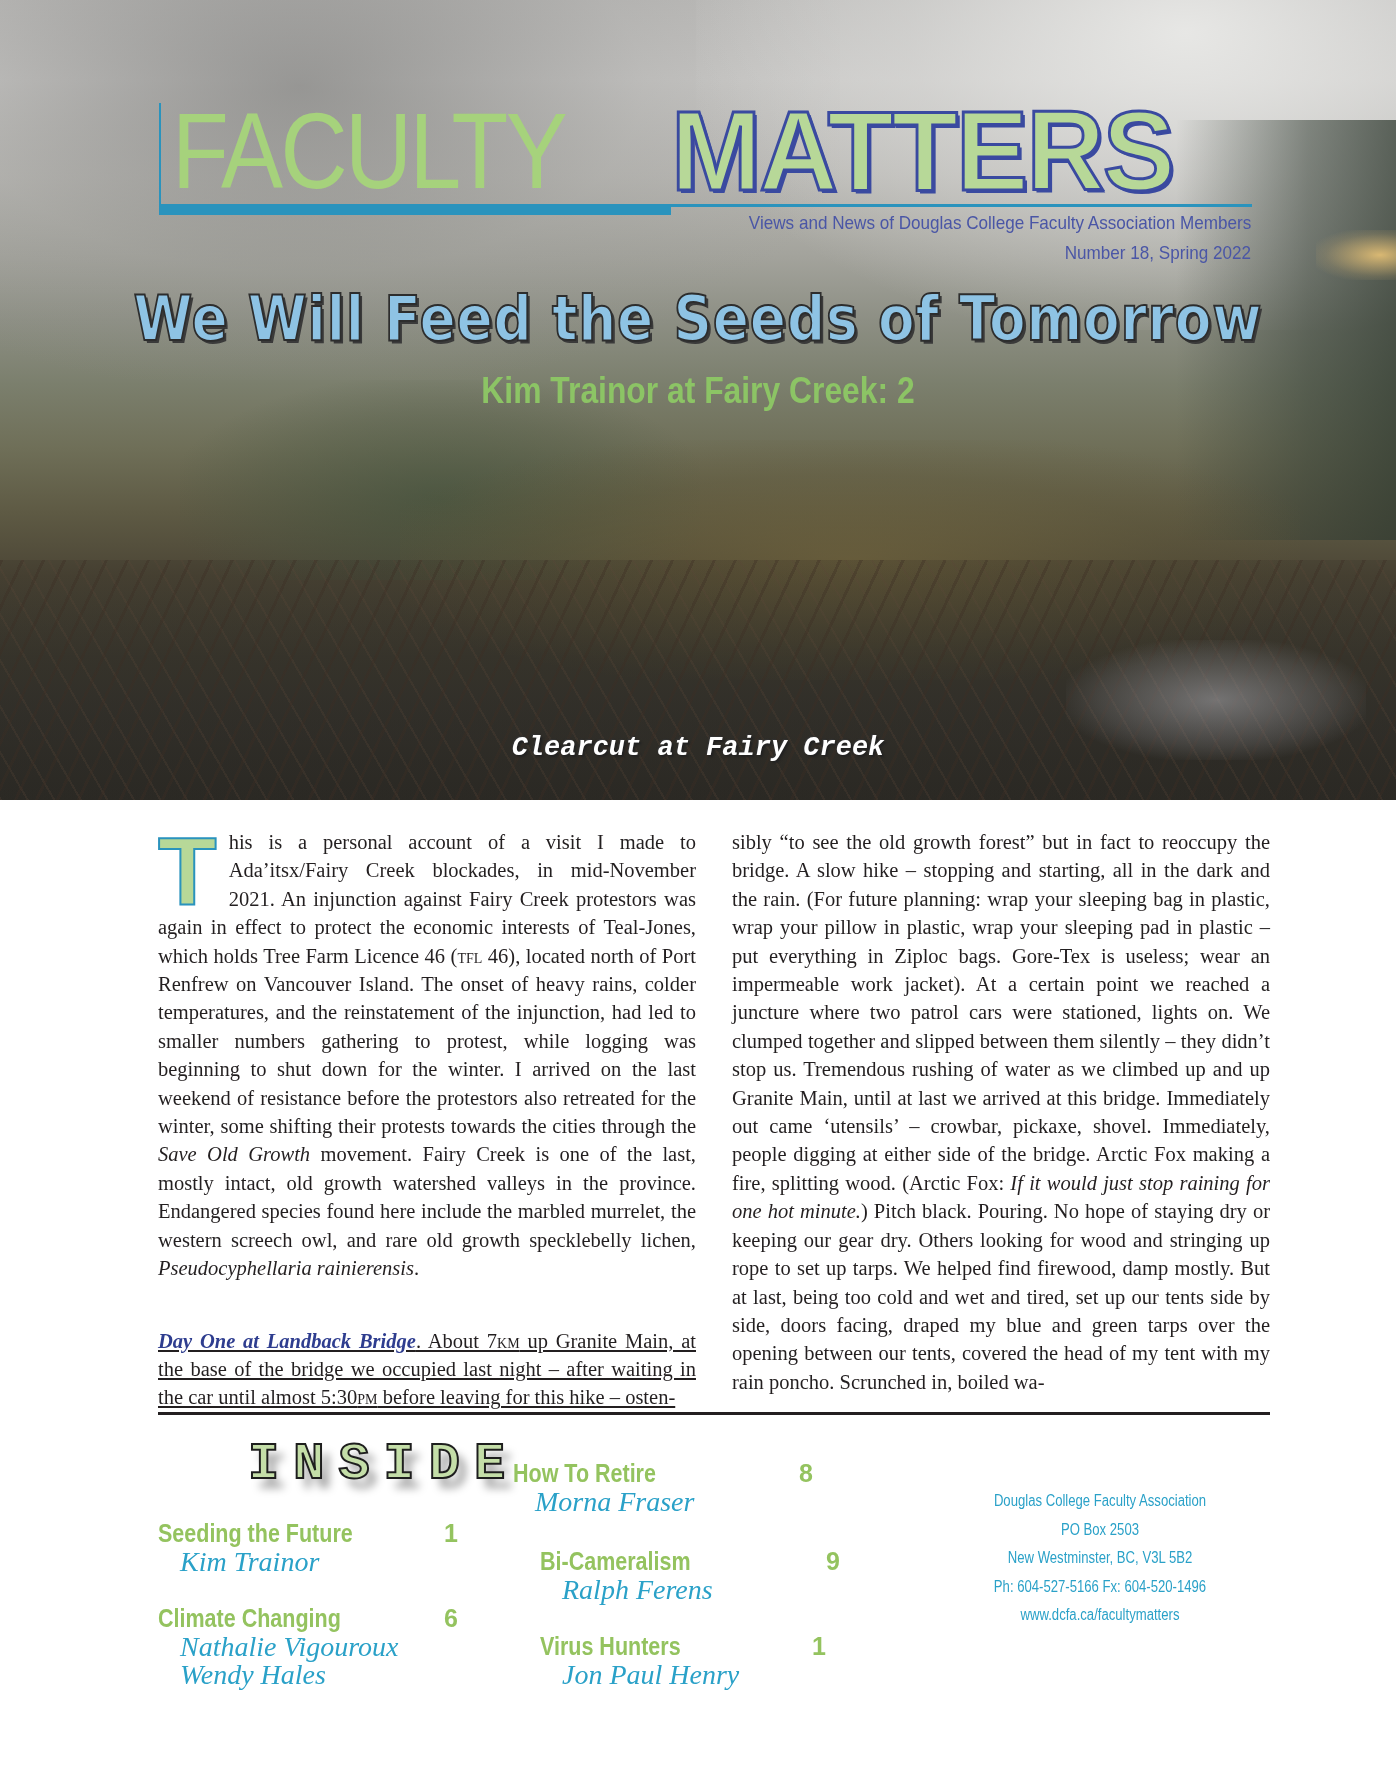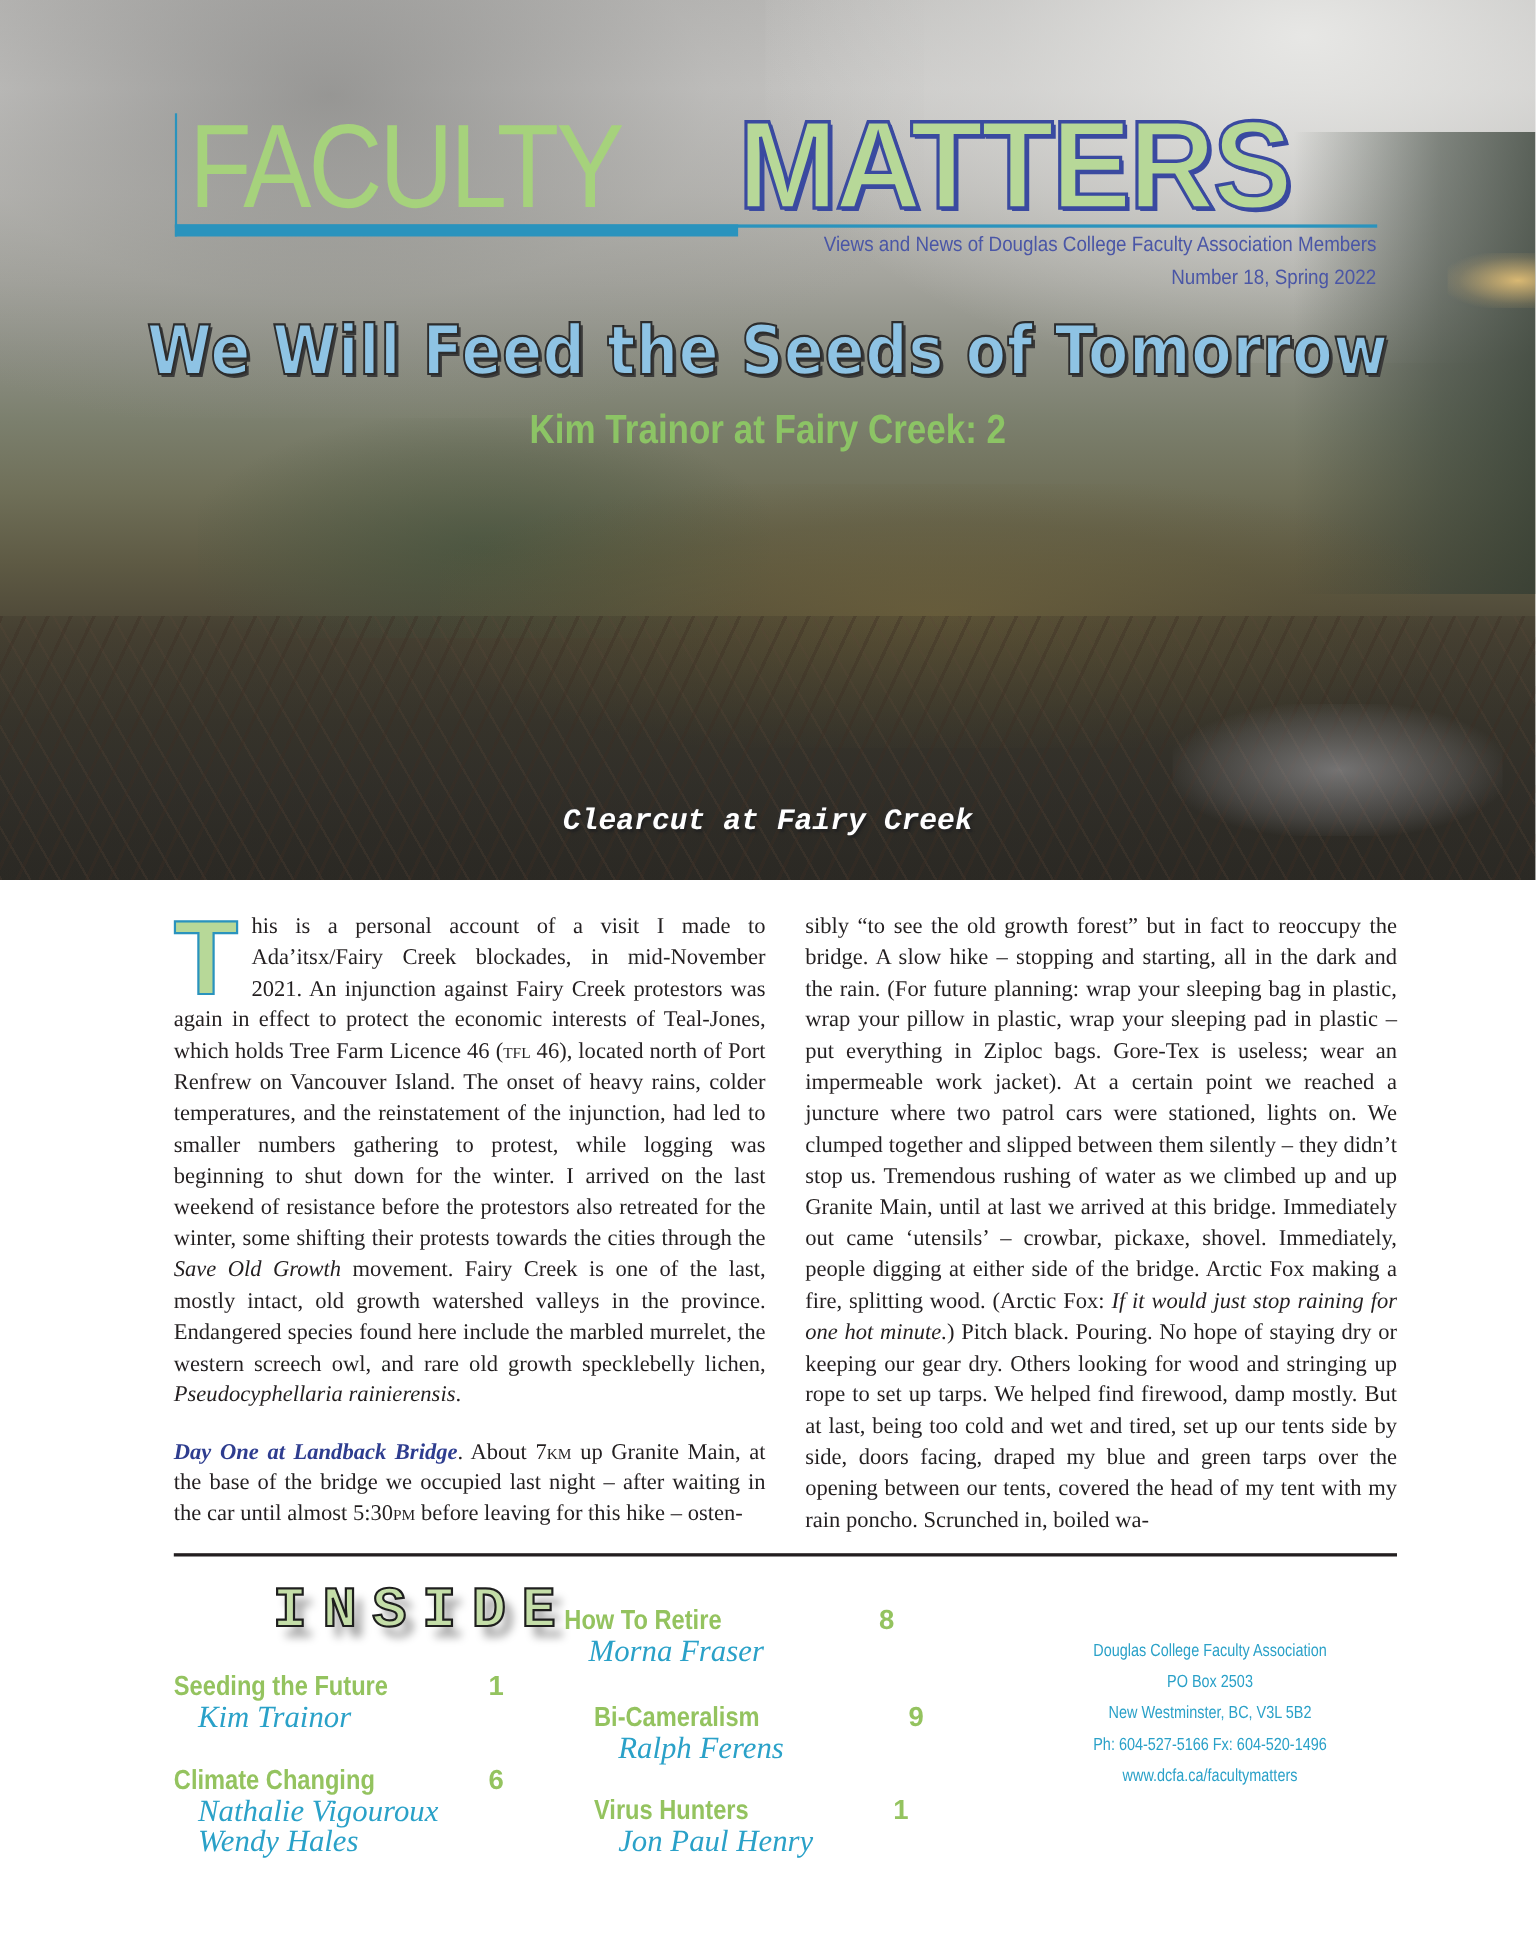--- a/index.html
+++ b/index.html
@@ -107,21 +107,21 @@
   }
 
   
   .col {
     position: absolute; top: 828px; width: 538px; font-size: 20.5px; line-height: 28.4px;
     text-align: justify; hyphens: manual; color: #231f20;
   }
   .col-left { left: 158px; }
   .col-right { left: 732px; }
   .col p { margin: 0; }
-  .col p + p { margin-top: 23px; }
+  .col p + p { margin-top: 44px; text-decoration: underline; }
   .dropcap {
     float: left; font-family: "Liberation Sans", sans-serif; font-weight: 700; font-size: 96px;
     line-height: 76px; height: 80px; color: #b7d898; -webkit-text-stroke: 2px #2a93bd;
     margin: 4px 12px 0 0; padding-top: 2px;
   }
   .smallcaps { font-variant: small-caps; }
   .runin { color: #2e3d8f; font-weight: 700; font-style: italic; }
   .col em { font-style: italic; }
 
   .divider {

